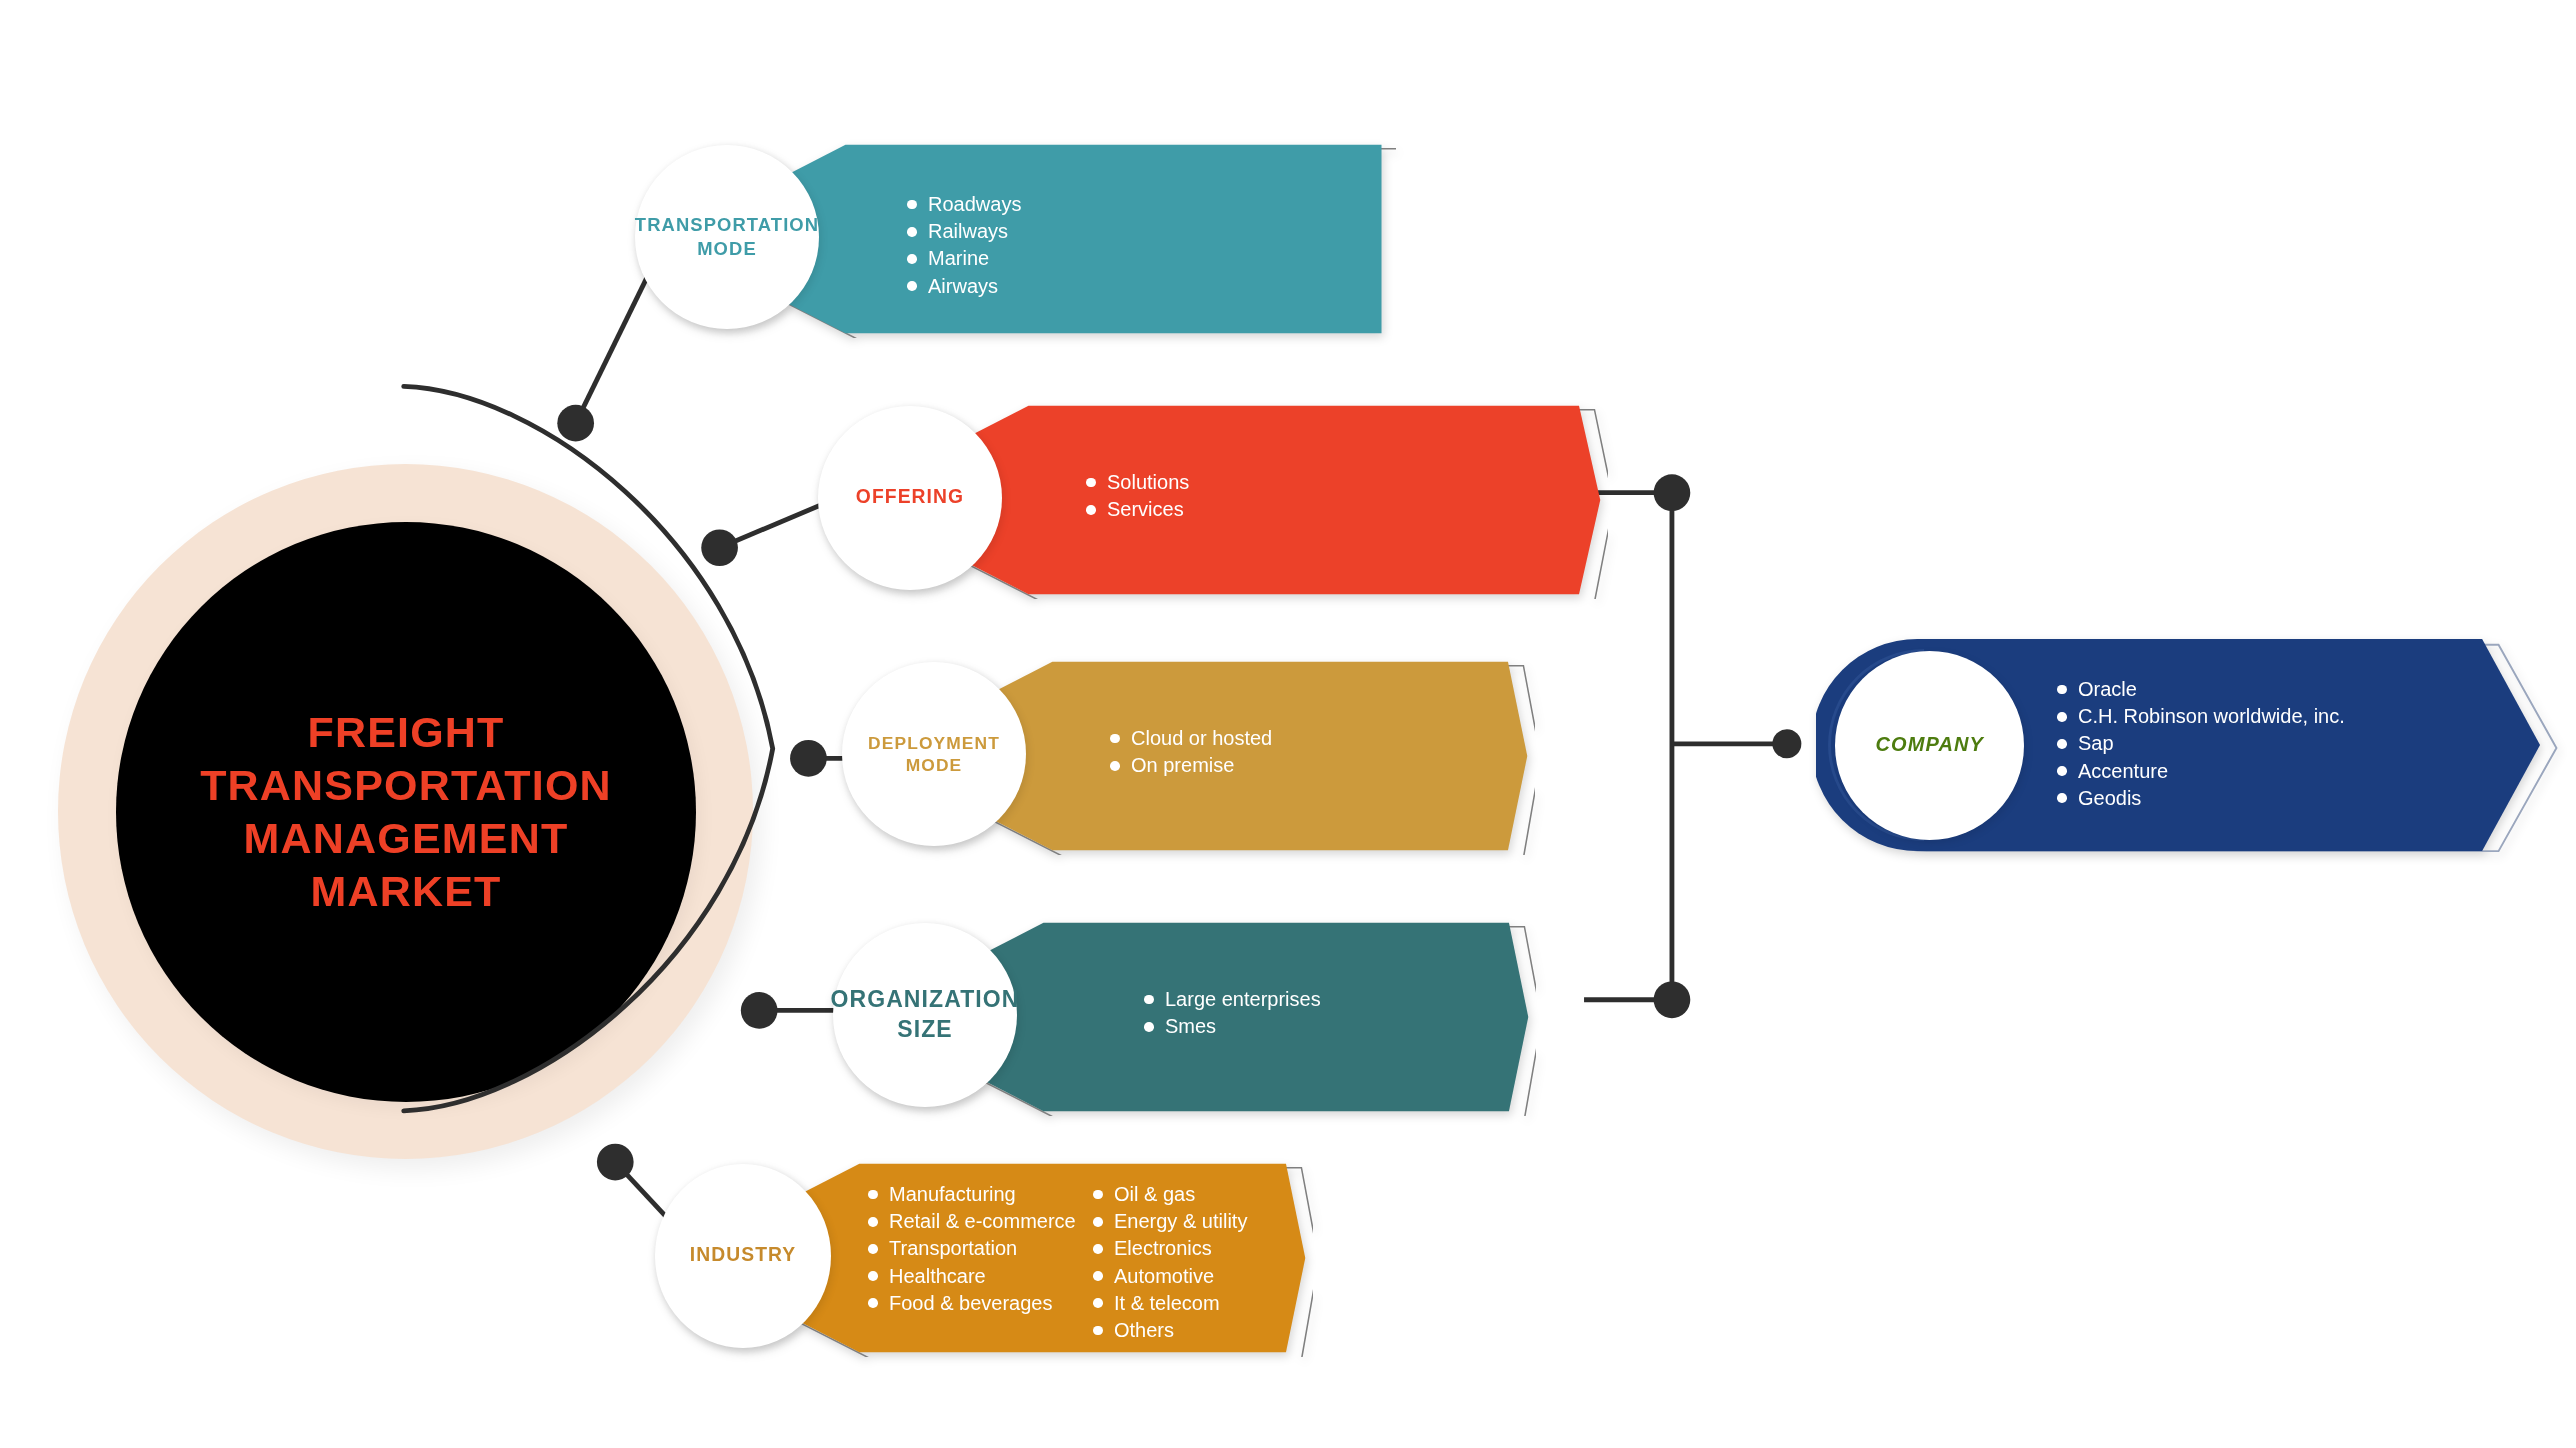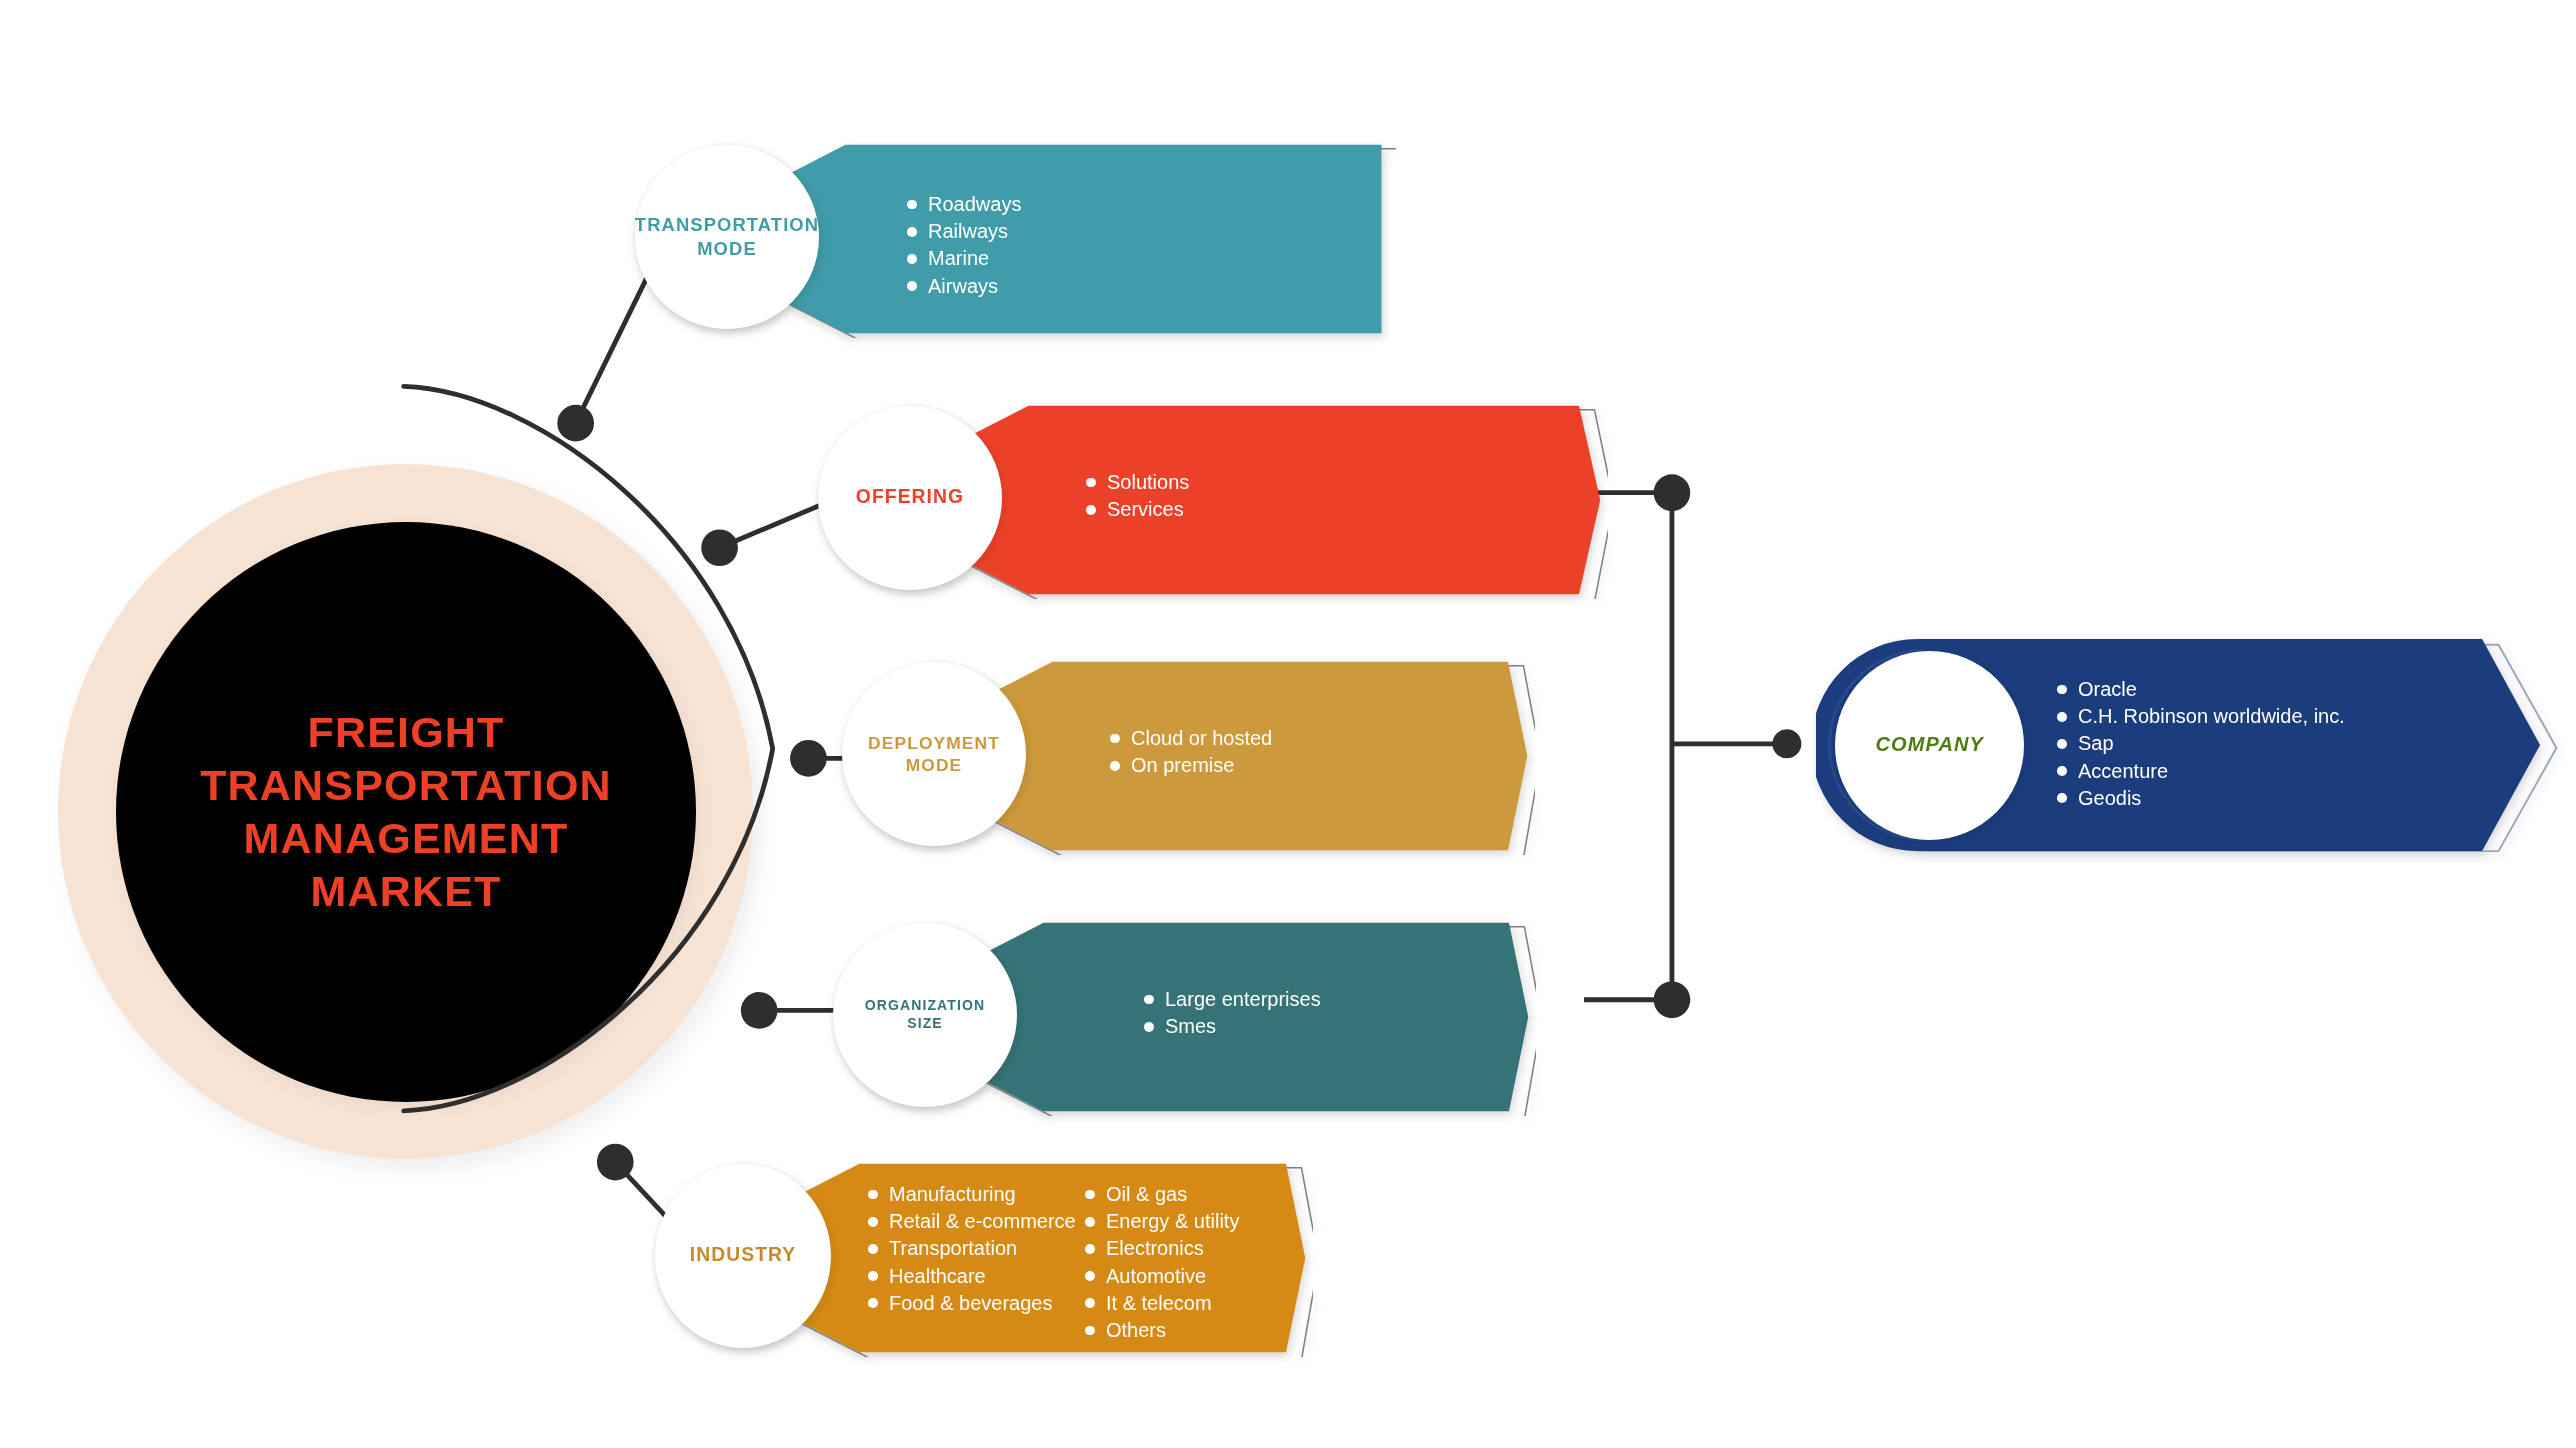--- a/index.html
+++ b/index.html
@@ -45,21 +45,21 @@
   }
   .banner ul { position:absolute; list-style:none; }
   .banner li {
     position:relative; padding-left:25px; font-size:20px; line-height:1.36;
     color:#ffffff; white-space:pre-line;
   }
   .banner li::before {
     content:""; position:absolute; left:3.9px; top:8.7px;
     width:9.7px; height:9.7px; border-radius:50%; background:#ffffff;
   }
-  .cols { display:flex; gap:0; }
+  .cols { display:flex; gap:8px; }
   .cols ul { position:static; }
 </style>
 </head>
 <body>
 
 <div id="stage">
 
   <div id="hub-ring"></div>
   <div id="hub-inner">
     <div id="hub-title">FREIGHT
@@ -138,21 +138,21 @@
       <li>On premise</li>
     </ul>
   </div>
 
   <div class="banner" style="left:860px; top:918px; width:676px; height:198px;">
     <svg class="bg" viewBox="0 0 700 205" preserveAspectRatio="none">
       <path d="M 7 109 L 198 206 L 682 206 L 700 103 L 682 7 L 198 7 Z" fill="none" stroke="#7f7f7f" stroke-width="1.6" transform="translate(6,2)"></path>
       <path d="M 0 102.5 L 190 200 L 672 200 L 692 102.5 L 672 5 L 190 5 Z" fill="#357376"></path>
     </svg>
     <div class="bubble" style="left:-27px; top:4.8px; width:184px; height:184px;">
-      <span style="color:#357376; font-size:14px;">ORGANIZATION
+      <span style="color:#357376; font-size:23px;">ORGANIZATION
 SIZE</span>
     </div>
     <ul style="left:280px; top:68px;">
       <li>Large enterprises</li>
       <li>Smes</li>
     </ul>
   </div>
 
   <div class="banner" style="left:676px; top:1159px; width:637px; height:198px;">
     <svg class="bg" viewBox="0 0 660 205" preserveAspectRatio="none">

